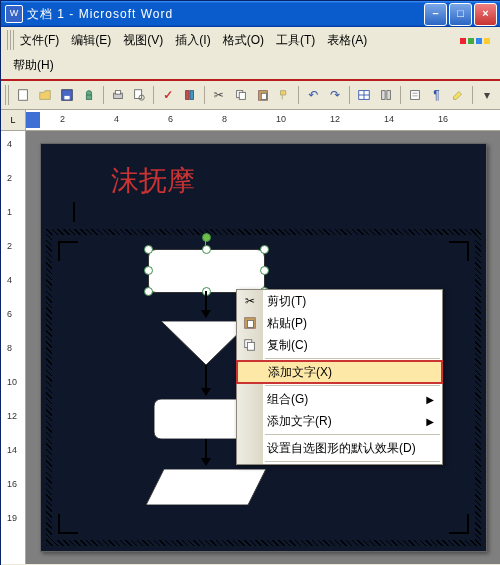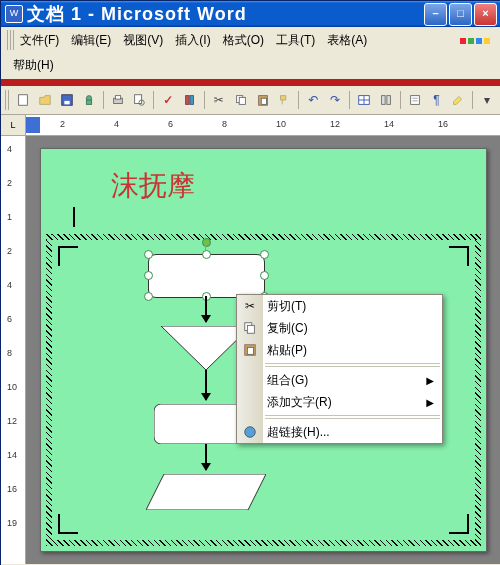--- a/index.html
+++ b/index.html
@@ -1,42 +1,42 @@
 <!DOCTYPE html>
 <html><head>
 <meta charset="utf-8">
 <style>
 html,body{margin:0;padding:0;font-family:"SimSun","Microsoft YaHei",sans-serif;font-size:12px;background:#3b6ea5;overflow:hidden}
 .window{width:500px;height:565px;background:#ece9d8;display:flex;flex-direction:column;border:1px solid #0a246a}
 .titlebar{height:26px;background:linear-gradient(to bottom,#3a95ff 0%,#0a5bcc 8%,#0a5bcc 92%,#003399 100%);display:flex;align-items:center;padding:0 4px;color:#fff}
 .titlebar .app-icon{width:16px;height:16px;background:#3464c8;border:1px solid #fff;border-radius:2px;margin-right:4px;font-size:9px;line-height:14px;text-align:center;color:#fff}
-.titlebar .title{flex:1;font-size:18px;font-weight:bold;letter-spacing:1px}
+.titlebar .title{flex:1;font-size:12px;font-weight:normal;letter-spacing:1px}
 .titlebar .win-btns{display:flex;gap:2px}
 .titlebar .win-btn{width:21px;height:21px;border:1px solid #fff;border-radius:3px;font-size:11px;line-height:19px;text-align:center;color:#fff;font-weight:bold}
 .win-min,.win-max{background:linear-gradient(to bottom,#7ba7e8,#2c67c4)}
 .win-close{background:linear-gradient(to bottom,#f08080,#c83333)}
-.menubar{background:#ece9d8;padding:3px 6px;display:flex;flex-wrap:wrap;gap:2px 0;border-bottom:7px solid #b91c1c}
+.menubar{background:#ece9d8;padding:3px 6px;display:flex;flex-wrap:wrap;gap:2px 0;border-bottom:2px solid #b91c1c}
 .menu-item{padding:2px 6px;color:#000}
 .win-logo{margin-left:auto;width:40px;display:flex;align-items:center;justify-content:center}
 .win-logo span{display:inline-block;width:6px;height:6px;margin:1px}
 .toolbar{background:#ece9d8;padding:3px 4px;display:flex;gap:2px;border-bottom:1px solid #aca899;align-items:center}
 .tbtn{width:20px;height:20px;border:1px solid transparent;border-radius:2px;display:flex;align-items:center;justify-content:center;font-size:12px;color:#444}
 .tbtn svg{width:14px;height:14px}
 .tsep{width:1px;height:18px;background:#aca899;margin:0 2px}
 .handle{width:7px;height:20px;background:repeating-linear-gradient(to right,#aca899 0 1px,transparent 1px 3px)}
 .ruler-area{display:flex;flex:1;overflow:hidden;background:#7f7f7f}
 .corner{width:24px;height:20px;background:#ece9d8;border-right:1px solid #aca899;border-bottom:1px solid #aca899;display:flex;align-items:center;justify-content:center;font-size:9px}
 .hruler{height:20px;flex:1;background:#fff;border-bottom:1px solid #aca899;position:relative;overflow:hidden}
 .hruler .blue{position:absolute;left:0;top:2px;height:16px;background:#3d6fd4;width:14px}
 .hruler .ticks{position:absolute;left:14px;right:0;top:0;bottom:0}
 .vruler{width:24px;background:#fff;border-right:1px solid #aca899;position:relative;overflow:hidden}
 .vruler .ticks{position:absolute;left:0;right:0;top:0;bottom:0}
 .tick-num{position:absolute;font-size:9px;color:#333}
 .doc-area{flex:1;background:#7f7f7f;position:relative;overflow:hidden}
-.page{position:absolute;left:14px;top:12px;right:14px;bottom:12px;background:#86efac;border:1px solid #666;box-shadow:2px 2px 4px rgba(0,0,0,.4)}
+.page{position:absolute;left:14px;top:12px;right:14px;bottom:12px;background:#0f172a;border:1px solid #666;box-shadow:2px 2px 4px rgba(0,0,0,.4)}
 .page .header-text{position:absolute;left:70px;top:18px;font-size:28px;color:#c93333;font-family:"SimSun"}
 .cursor-bar{position:absolute;left:32px;top:58px;width:2px;height:20px;background:#000}
 .canvas-wrap{position:absolute;left:5px;top:85px;right:5px;bottom:5px}
 .hatch{position:absolute;background:repeating-linear-gradient(45deg,#000 0 1px,transparent 1px 4px)}
 .corner-mark{position:absolute;border:2px solid #000}
 .shape-rect{position:absolute;left:102px;top:20px;width:115px;height:42px;background:#fff;border:1px solid #333;border-radius:8px}
 .sel-handle{position:absolute;width:7px;height:7px;background:#fff;border:1px solid #3d8f4a;border-radius:50%}
 .rot-handle{position:absolute;width:7px;height:7px;background:#6fbf4a;border:1px solid #3d8f4a;border-radius:50%}
 .arrow-v{position:absolute;width:2px;background:#000}
 .arrow-v:after{content:"";position:absolute;bottom:-1px;left:-4px;border-left:5px solid transparent;border-right:5px solid transparent;border-top:8px solid #000}
@@ -263,54 +263,52 @@
 
           <div class="ctx-menu">
             <div class="icon-col"></div>
             <div class="ctx-item">
                 <span class="ic">✂</span>
                 <span>剪切(T)</span>
               </div>
             <div class="ctx-item">
                 <span class="ic">
                   <svg viewBox="0 0 16 16" width="14" height="14">
+                    <rect x="2" y="2" width="12" height="12" fill="#c9a45a" stroke="#866"></rect>
+                    <rect x="5" y="5" width="7" height="8" fill="#fff" stroke="#666"></rect>
+                  </svg>
+                </span>
+                <span>粘贴(P)</span>
+              </div>
+            <div class="ctx-item">
+                <span class="ic">
+                  <svg viewBox="0 0 16 16" width="14" height="14">
                     <rect x="2" y="2" width="8" height="9" fill="#fff" stroke="#666"></rect>
                     <rect x="5" y="5" width="8" height="9" fill="#fff" stroke="#666"></rect>
                   </svg>
                 </span>
                 <span>复制(C)</span>
               </div>
-            <div class="ctx-item">
-                <span class="ic">
-                  <svg viewBox="0 0 16 16" width="14" height="14">
-                    <rect x="2" y="2" width="12" height="12" fill="#c9a45a" stroke="#866"></rect>
-                    <rect x="5" y="5" width="7" height="8" fill="#fff" stroke="#666"></rect>
-                  </svg>
-                </span>
-                <span>粘贴(P)</span>
-              </div>
             <div class="ctx-sep"></div>
+            <div class="ctx-item hl">
+                <span>添加文字(X)</span>
+              </div>
             <div class="ctx-sep"></div>
             <div class="ctx-item">
                 <span>组合(G)</span>
                 <span class="arrow">▶</span>
               </div>
             <div class="ctx-item">
                 <span>添加文字(R)</span>
                 <span class="arrow">▶</span>
               </div>
             <div class="ctx-sep"></div>
+            <div class="ctx-item">
+                <span>设置自选图形的默认效果(D)</span>
+              </div>
             <div class="ctx-sep"></div>
-            <div class="ctx-item">
-                <span class="ic">
-                  <svg viewBox="0 0 16 16" width="14" height="14">
-                    <circle cx="8" cy="8" r="6" fill="#5a9fd4" stroke="#357"></circle>
-                  </svg>
-                </span>
-                <span>超链接(H)...</span>
-              </div>
           </div>
         </div>
       </div>
     </div>
   </div>
   <div class="statusbar"></div>
 </div>
 
 </body></html>

